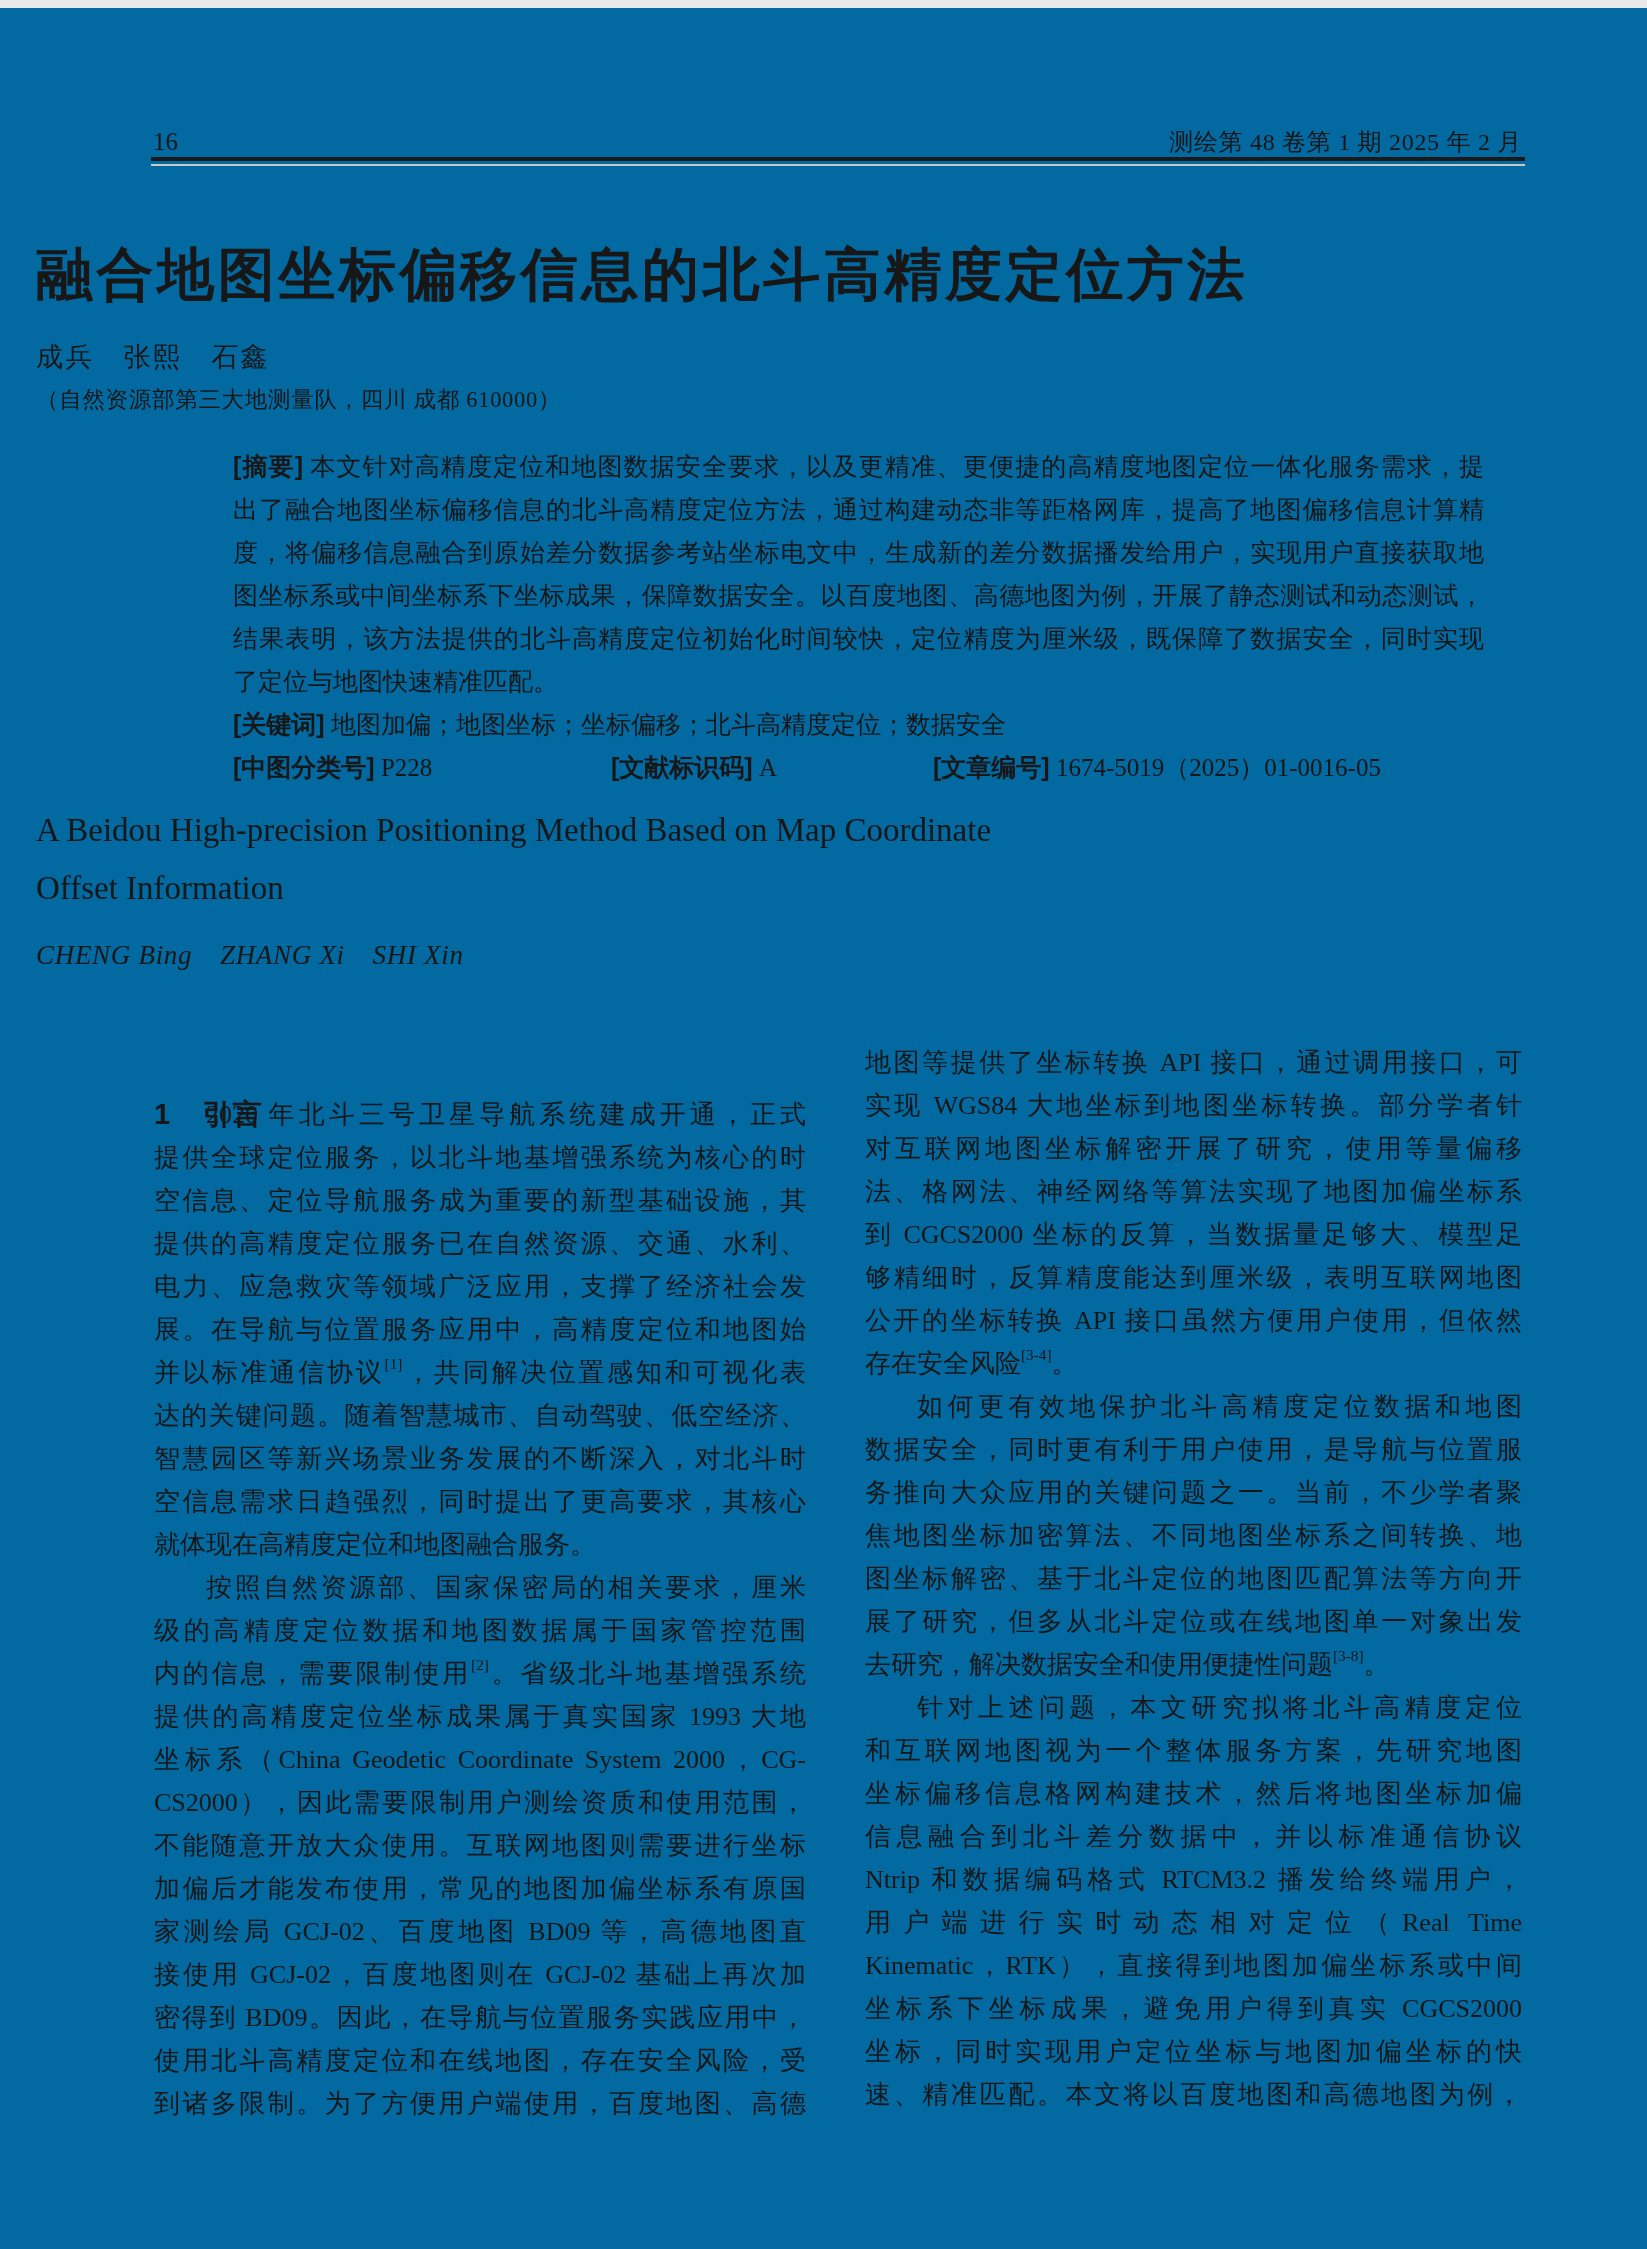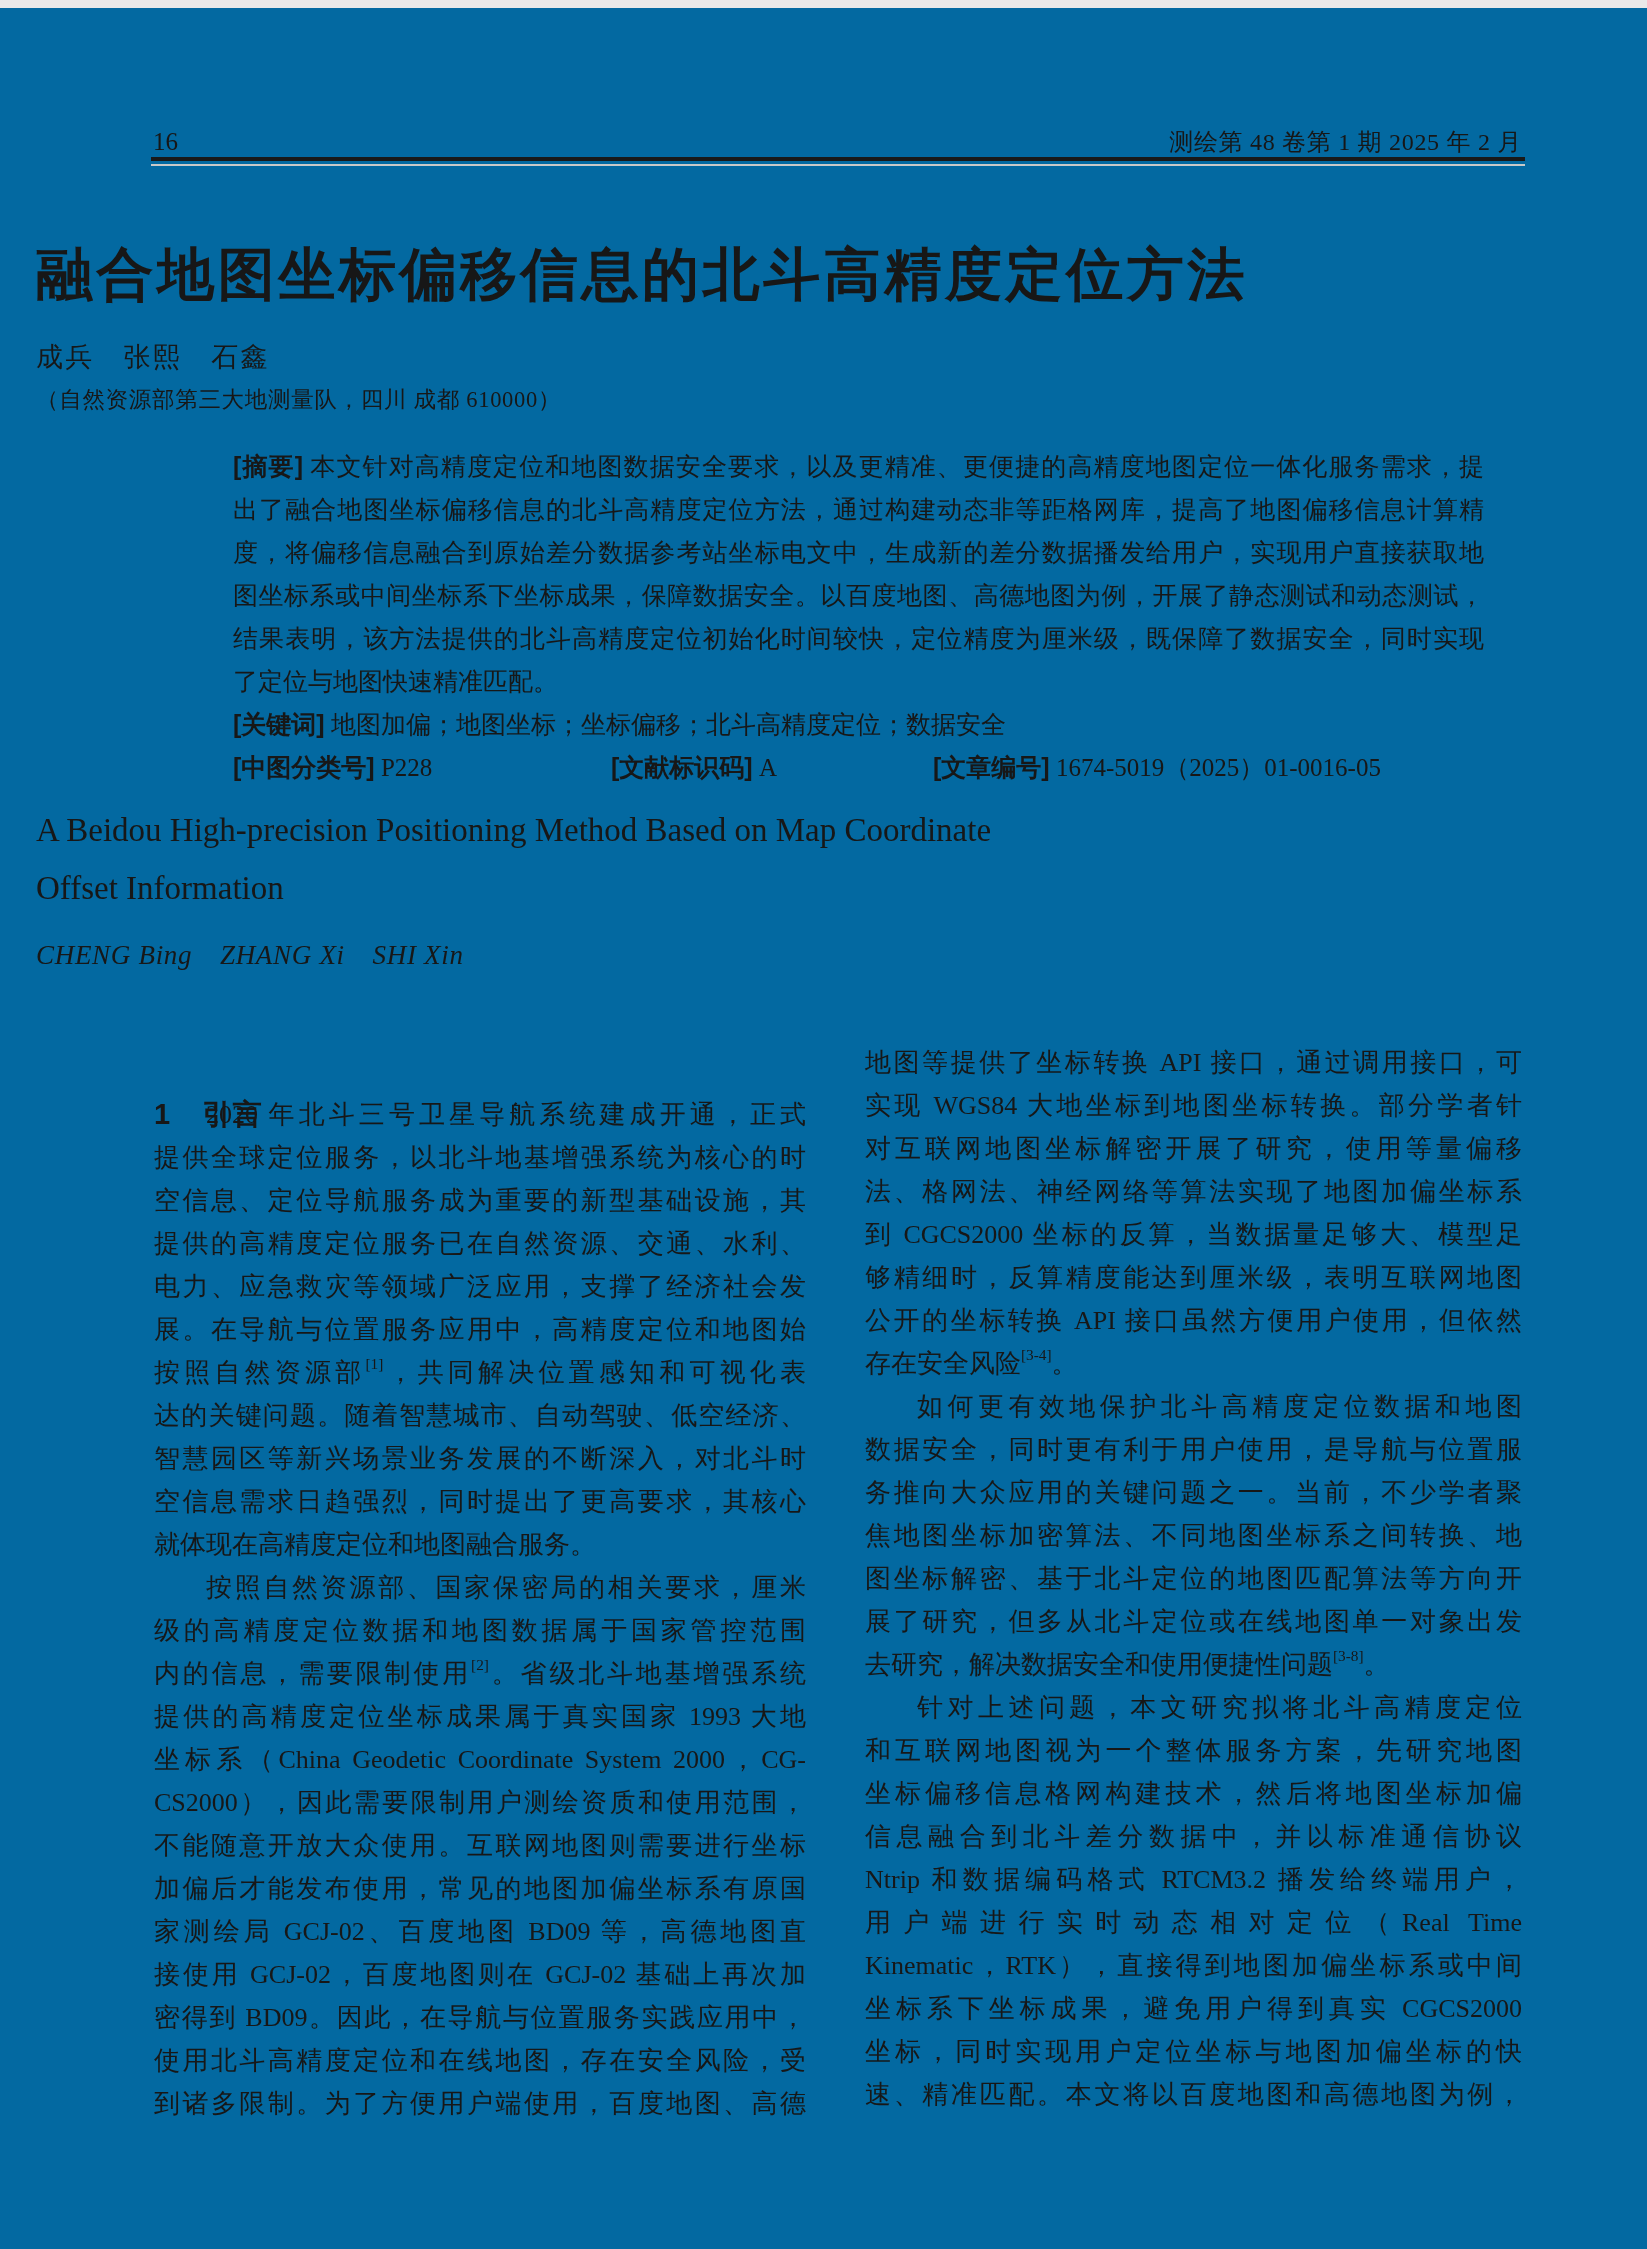--- a/index.html
+++ b/index.html
@@ -86,21 +86,21 @@
   <div class="cx authors-en">CHENG Bing　ZHANG Xi　SHI Xin</div>
 
   <div class="sec-head">1　引言</div>
   <div class="col col-left" id="left-col">
       <div class="bline ind">2020 年北斗三号卫星导航系统建成开通，正式</div>
       <div class="bline">提供全球定位服务，以北斗地基增强系统为核心的时</div>
       <div class="bline">空信息、定位导航服务成为重要的新型基础设施，其</div>
       <div class="bline">提供的高精度定位服务已在自然资源、交通、水利、</div>
       <div class="bline">电力、应急救灾等领域广泛应用，支撑了经济社会发</div>
       <div class="bline">展。在导航与位置服务应用中，高精度定位和地图始</div>
-      <div class="bline"><span>按照自然资源部</span><sup class="ref">[1]</sup><span>，共同解决位置感知和可视化表</span></div>
+      <div class="bline"><span>并以标准通信协议</span><sup class="ref">[1]</sup><span>，共同解决位置感知和可视化表</span></div>
       <div class="bline">达的关键问题。随着智慧城市、自动驾驶、低空经济、</div>
       <div class="bline">智慧园区等新兴场景业务发展的不断深入，对北斗时</div>
       <div class="bline">空信息需求日趋强烈，同时提出了更高要求，其核心</div>
       <div class="bline end">就体现在高精度定位和地图融合服务。</div>
       <div class="bline ind">按照自然资源部、国家保密局的相关要求，厘米</div>
       <div class="bline">级的高精度定位数据和地图数据属于国家管控范围</div>
       <div class="bline"><span>内的信息，需要限制使用</span><sup class="ref">[2]</sup><span>。省级北斗地基增强系统</span></div>
       <div class="bline">提供的高精度定位坐标成果属于真实国家 1993 大地</div>
       <div class="bline">坐标系（China Geodetic Coordinate System 2000，CG-</div>
       <div class="bline">CS2000），因此需要限制用户测绘资质和使用范围，</div>

